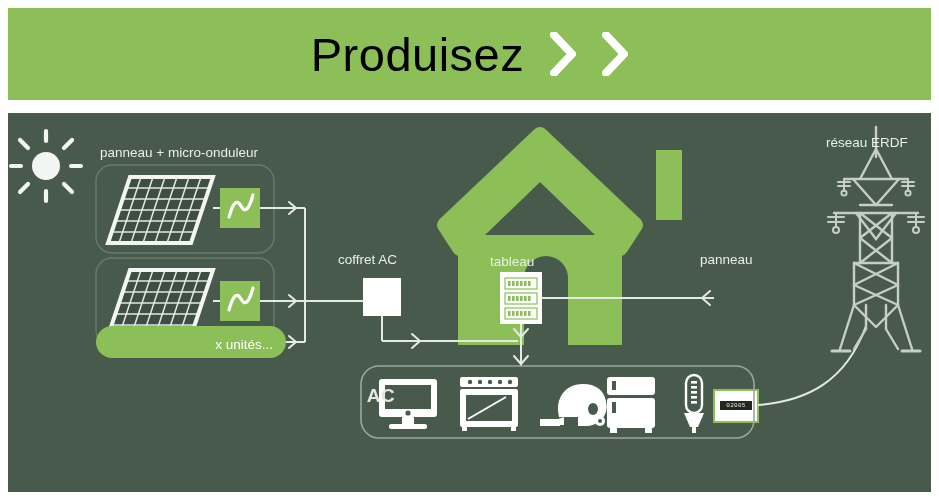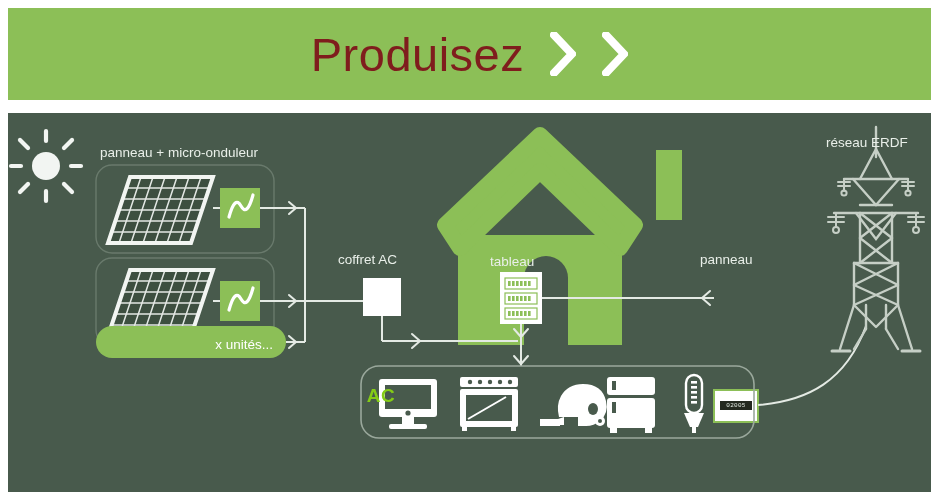--- a/index.html
+++ b/index.html
@@ -26,21 +26,21 @@
     top: 8px;
     width: 923px;
     height: 92px;
     background: #8cbf57;
     display: flex;
     align-items: center;
     justify-content: center;
     gap: 26px;
   }
   .hdr-word {
-    color: #7f1d1d;
+    color: #000000;
     font-size: 47px;
     font-weight: 300;
     letter-spacing: 0.5px;
     line-height: 1;
     font-family: "Liberation Sans", sans-serif;
     text-align: center;
   }
   .hdr-chev {
     display: block;
     width: 26px;
@@ -93,21 +93,21 @@
     white-space: nowrap;
     font-family: "Liberation Sans", sans-serif;
   }
 
   #ac-text {
     position: absolute;
     left: 357px;
     top: 272px;
     width: 32px;
     text-align: center;
-    color: #84cc16;
+    color: #e5e5e5;
     font-size: 19px;
     font-weight: 700;
     letter-spacing: 0.5px;
     font-family: "Liberation Sans", sans-serif;
   }
 
   #meter-digits {
     position: absolute;
     left: 712px;
     top: 288px;

